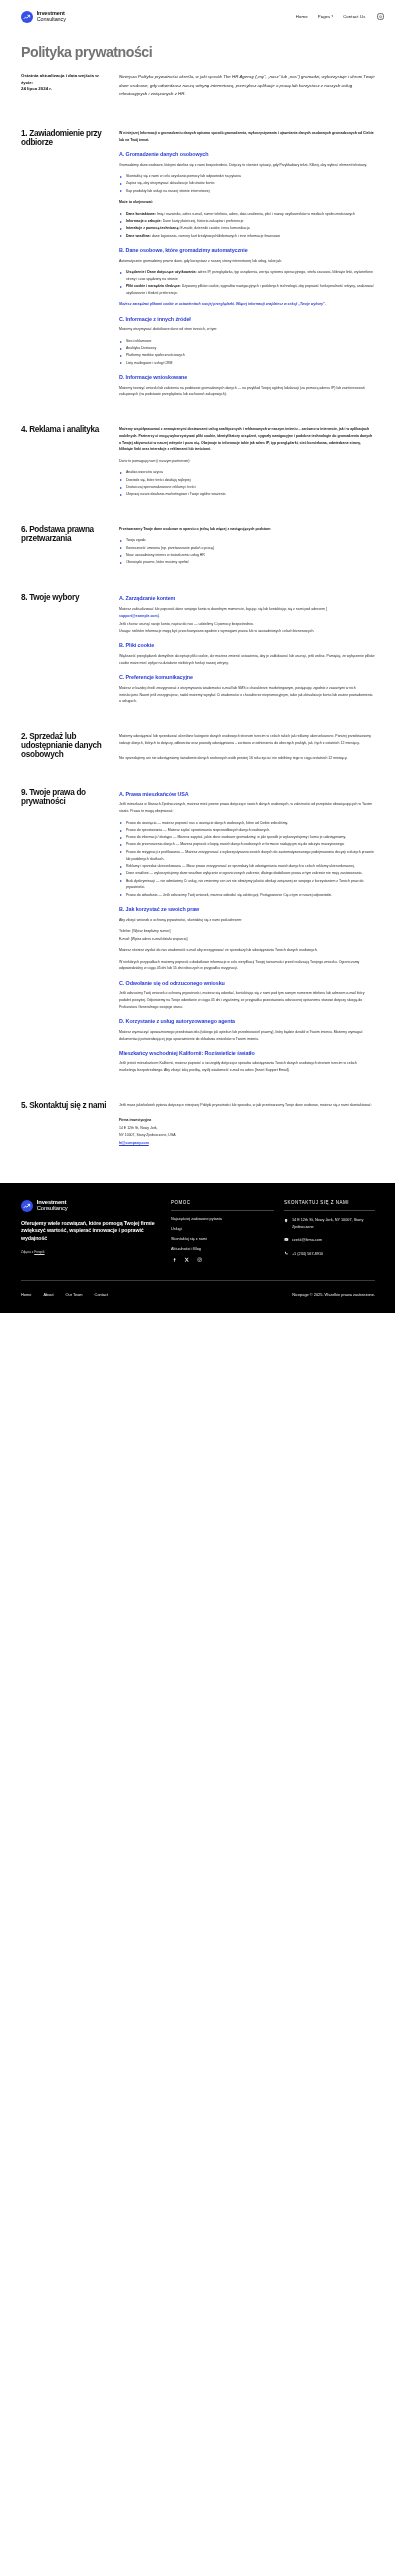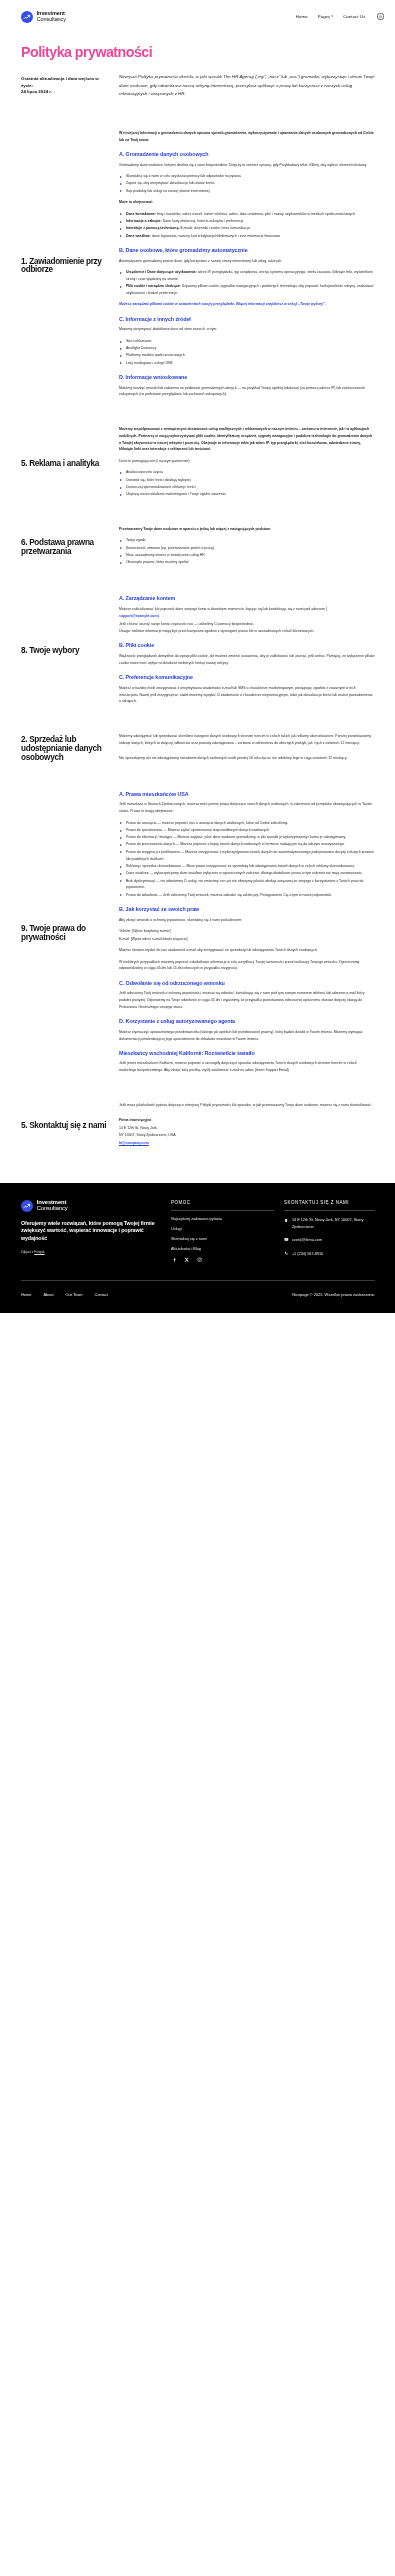--- a/index.html
+++ b/index.html
@@ -42,29 +42,29 @@
   }
   .caret{ font-size:3.2px; line-height:1; opacity:.85; }
   .search-btn{
     width:7.4px; height:7.4px; display:flex; align-items:center; justify-content:center;
     margin-left:1.6px;
   }
 
   
   .page-title{
     font-size:14.2px; font-weight:700; letter-spacing:-0.5px;
-    padding:11.6px 21px 0 21px; color:#ec4899; line-height:1.05;
+    padding:11.6px 21px 0 21px; color:#737373; line-height:1.05;
   }
 
   
   .section{
     display:flex;
     padding:0 21px;
     gap:0;
-    align-items:center;
+    align-items:flex-start;
   }
   .sec-left{ width:98px; flex:none; padding-right:9.5px; }
   .sec-right{ flex:1; min-width:0; }
 
   .intro{ margin-top:13.7px; }
   .intro .sec-left .lbl{
     font-size:4.4px; font-weight:700; line-height:1.45; color:#111;
   }
   .intro .sec-right p{
     font-size:4.4px; font-style:italic; line-height:1.95; color:#1b1b1b;
@@ -247,21 +247,21 @@
 
     <h3 class="sub-h">D. Informacje wnioskowane</h3>
     <p class="body-p">Możemy tworzyć wnioski lub założenia na podstawie gromadzonych danych — na przykład Twojej ogólnej lokalizacji (za pomocą adresu IP) lub zainteresowań zakupowych (na podstawie przeglądania lub zachowań zakupowych).</p>
   </div>
 </section>
 
 <div class="gap-46"></div>
 
 <section class="section">
   <div class="sec-left">
-    <h2 class="sec-h2">5. Reklama i analityka</h2>
+    <h2 class="sec-h2">4. Reklama i analityka</h2>
   </div>
   <div class="sec-right">
     <p class="body-p bold">Możemy współpracować z zewnętrznymi dostawcami usług analitycznych i reklamowych w naszym imieniu – zarówno w internecie, jak i w aplikacjach mobilnych. Partnerzy ci mogą wykorzystywać pliki cookie, identyfikatory urządzeń, sygnały nawigacyjne i podobne technologie do gromadzenia danych o Twojej aktywności w naszej witrynie i poza nią. Obejmuje to informacje takie jak adres IP, typ przeglądarki, sieć komórkowa, odwiedzane strony, kliknięte linki oraz interakcje z reklamami lub treściami.</p>
     <p class="body-p">Dane te pomagają nam (i naszym partnerom):</p>
     <ul class="blist">
       <li>Analiza wzorców użycia</li>
       <li>Dowiedz się, które treści działają najlepiej</li>
       <li>Dostarczaj spersonalizowane reklamy i treści</li>
       <li>Ulepszaj nasze działania marketingowe i Twoje ogólne wrażenia</li>
     </ul>

